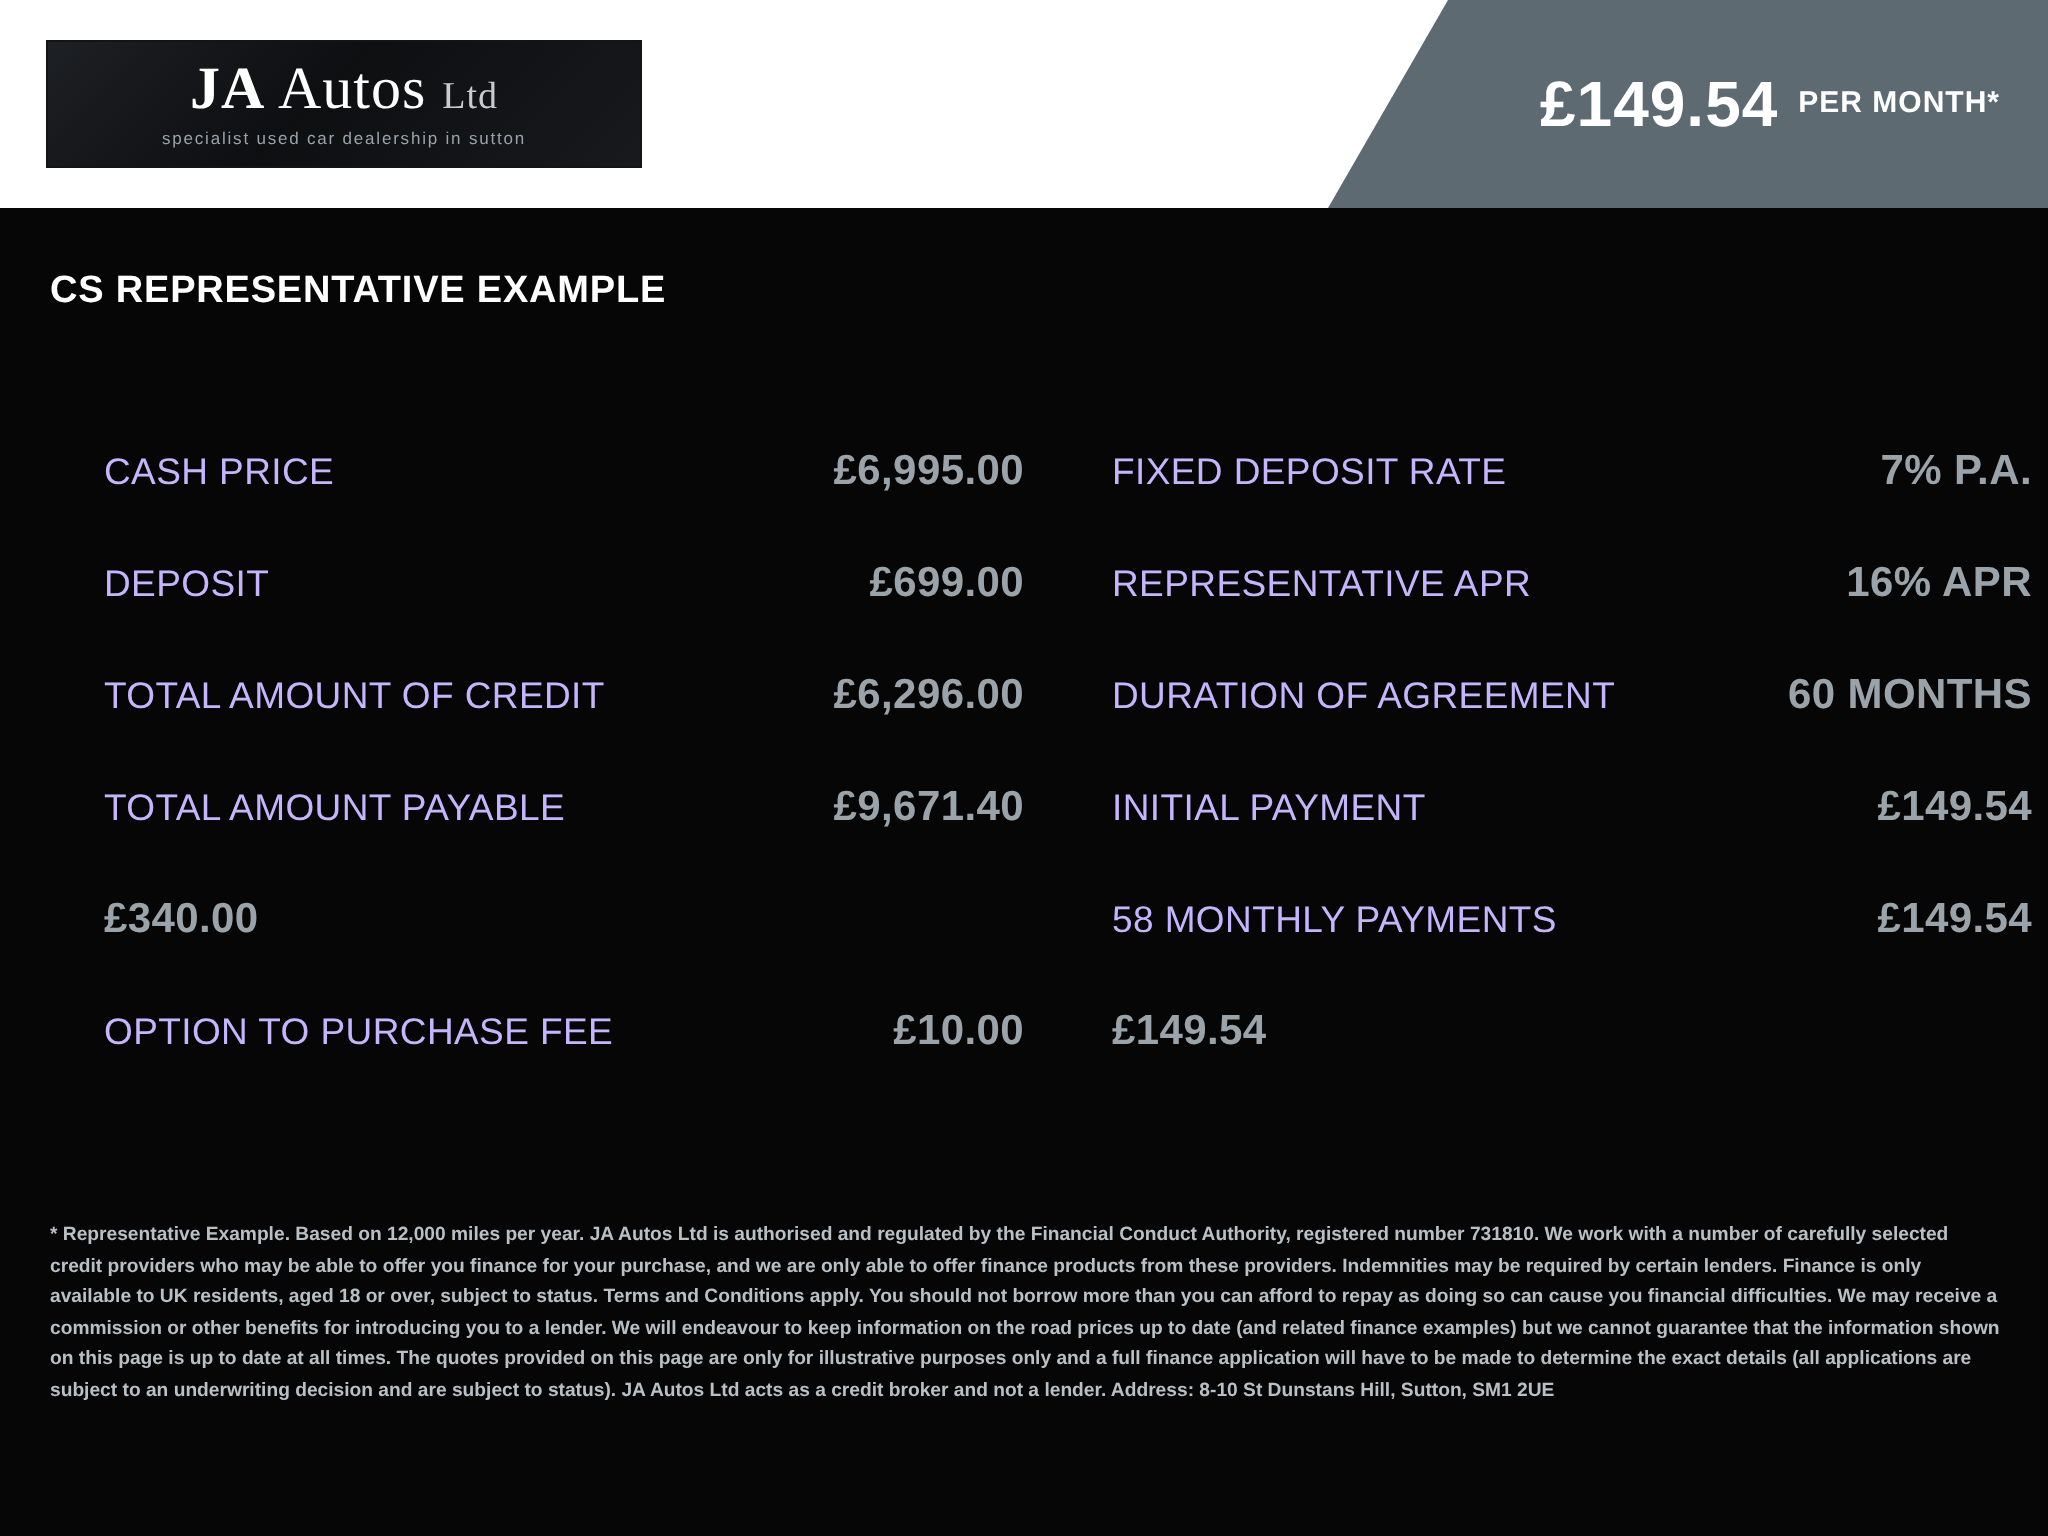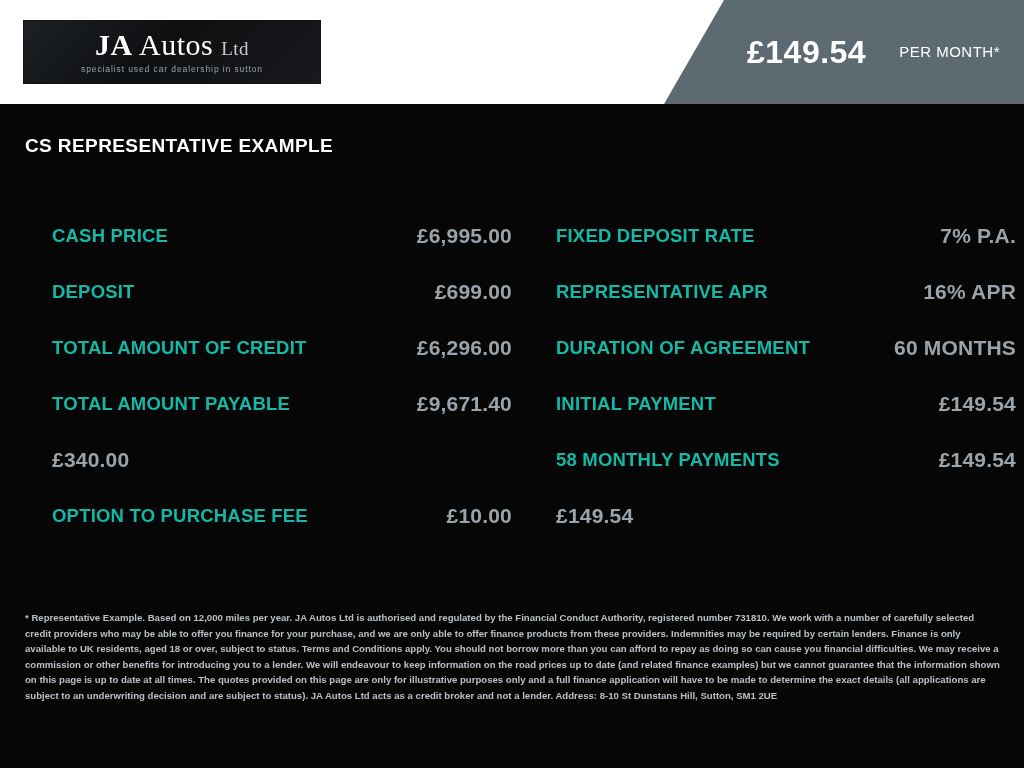--- a/index.html
+++ b/index.html
@@ -99,25 +99,24 @@
   }
   .price-amount {
     font-size: 32px;
     font-weight: 700;
     color: #ffffff;
     letter-spacing: 0.5px;
     line-height: 1;
   }
   .price-unit {
     font-size: 15px;
-    font-weight: 400;
+    font-weight: 700;
     color: #ffffff;
     letter-spacing: 0.5px;
     padding-bottom: 2px;
-    margin-left: 23px;
   }
 
   
   .section-title {
     position: absolute;
     left: 25px;
     top: 135px;
     font-size: 19px;
     font-weight: 700;
     color: #ffffff;
@@ -141,22 +140,22 @@
   .col-right { margin-left: 44px; }
   .row {
     height: 56px;
     display: flex;
     align-items: center;
     justify-content: space-between;
     white-space: nowrap;
   }
   .row-label {
     font-size: 18.5px;
-    font-weight: 700;
-    color: #14b8a6;
+    font-weight: 400;
+    color: #c4b5fd;
     letter-spacing: 0.2px;
   }
   .row-value {
     font-size: 21px;
     font-weight: 700;
     color: #9aa3aa;
     letter-spacing: 0.2px;
   }
 
   

